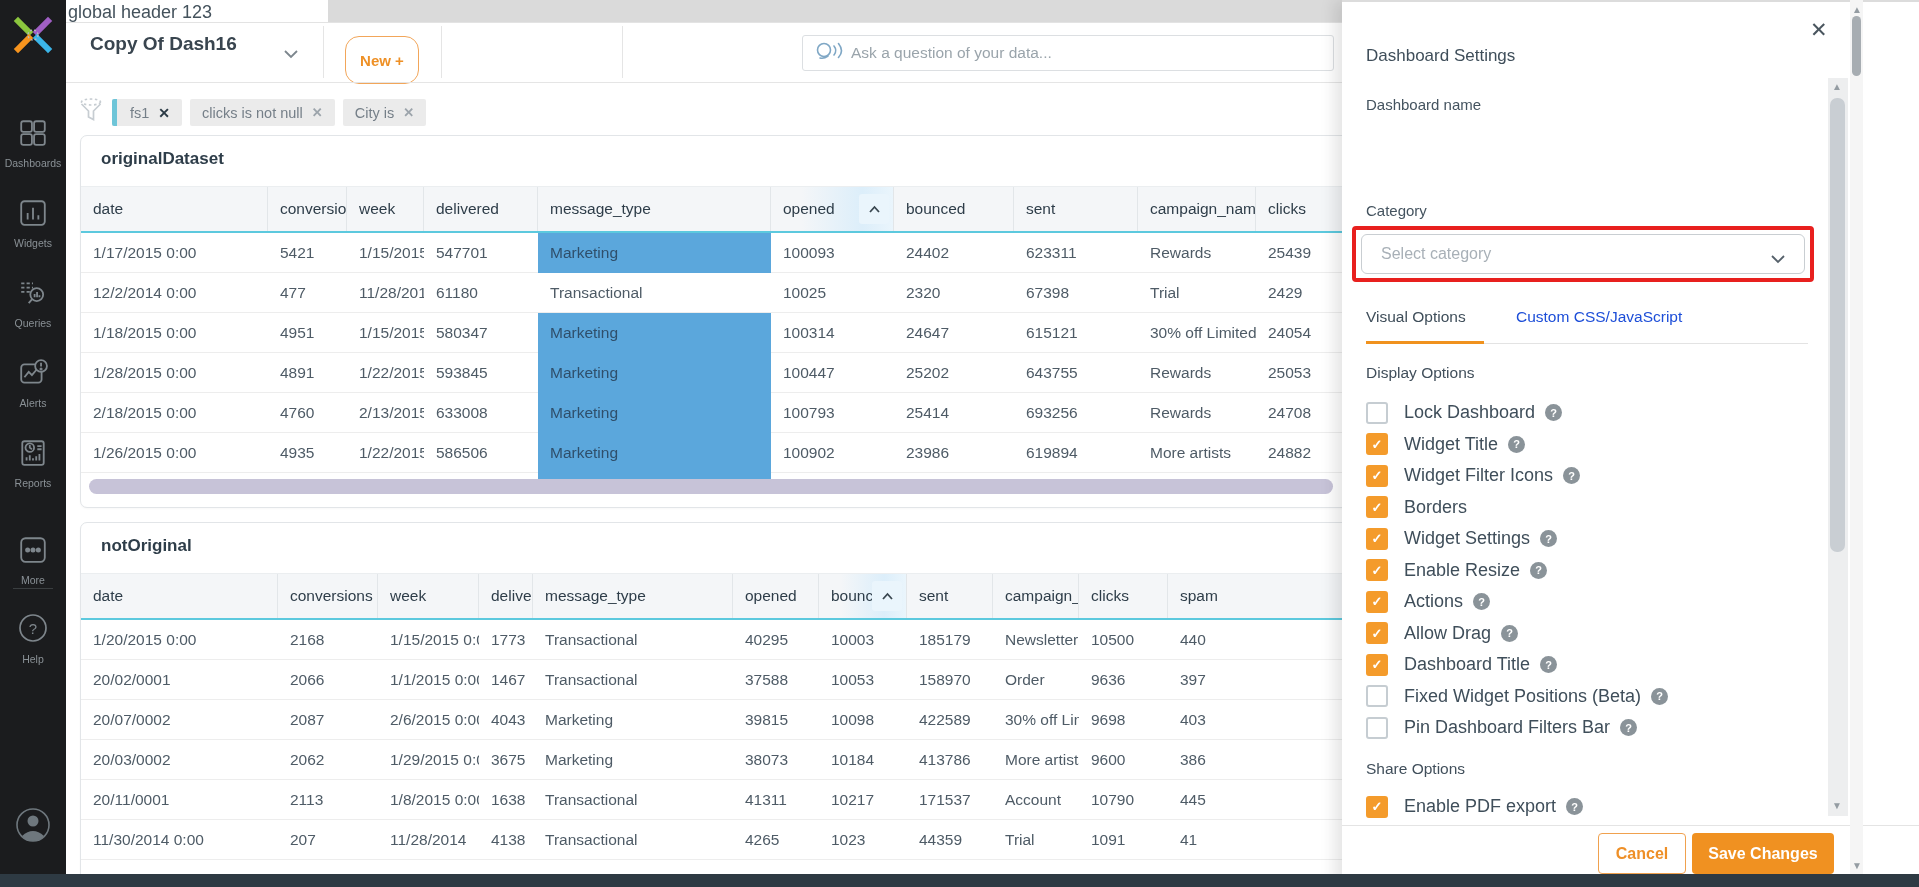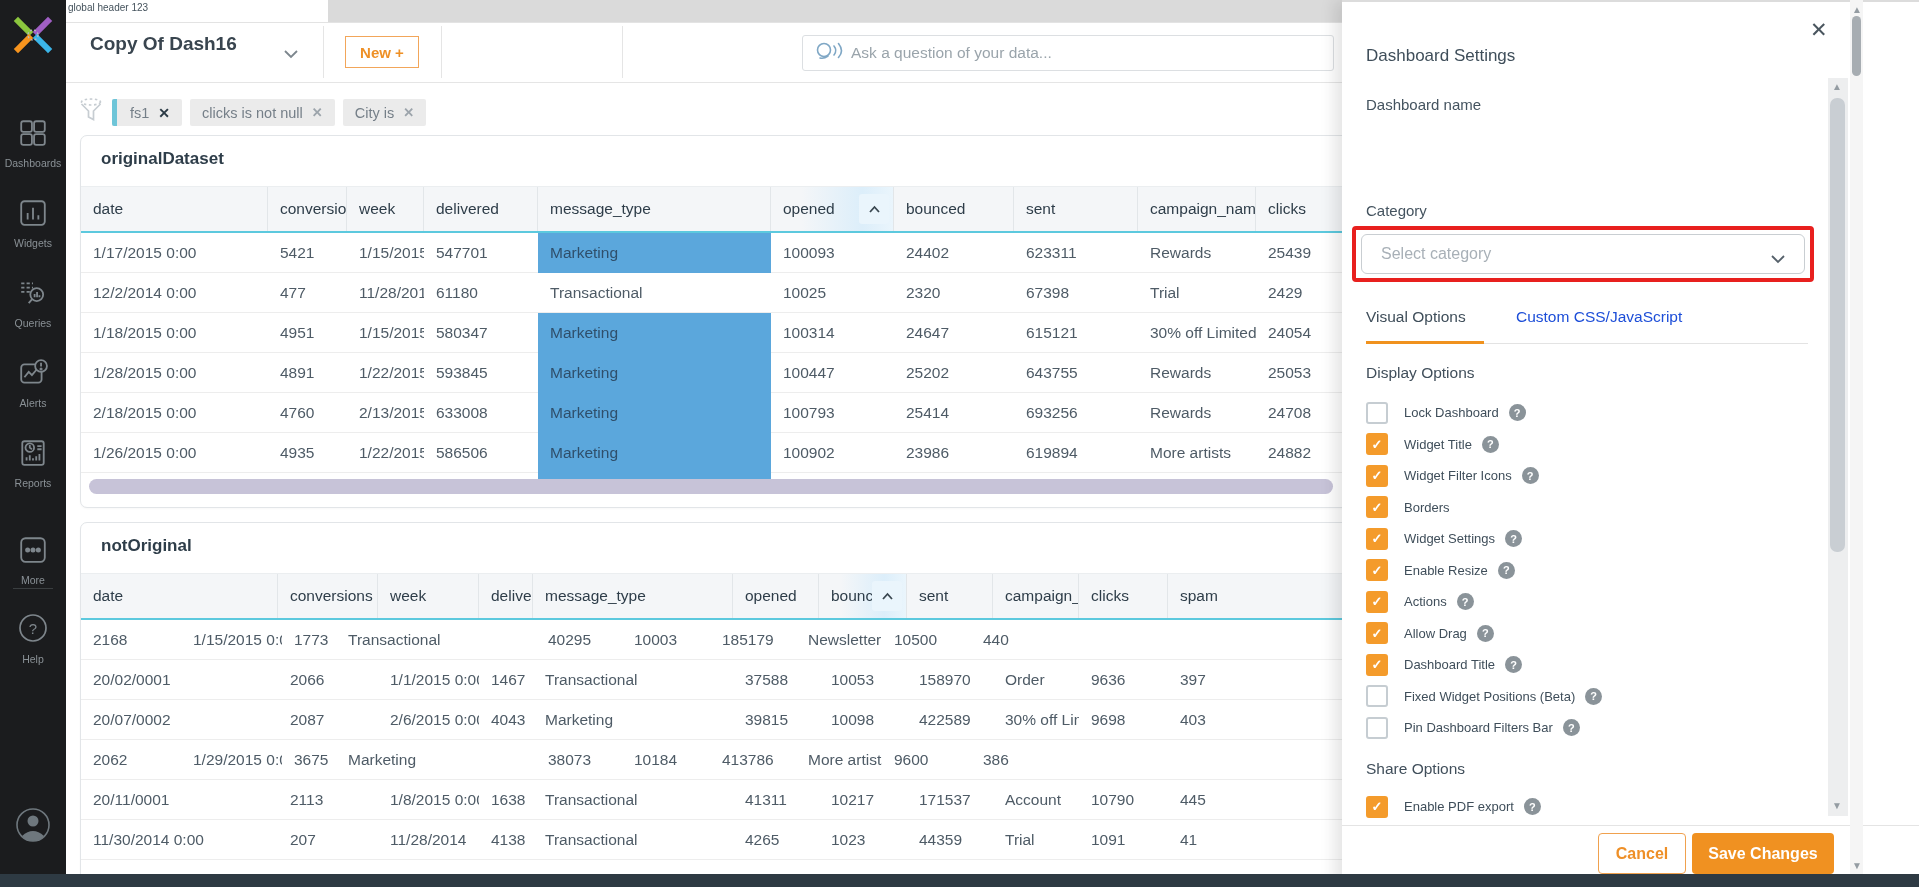--- a/index.html
+++ b/index.html
@@ -10,27 +10,27 @@
   .sidebar { position:absolute; left:0; top:0; width:66px; height:887px; background:#1B1C1E; z-index:40; }
   .logo { position:absolute; left:11px; top:12px; }
   .nav-item { position:absolute; left:0; width:66px; display:flex; flex-direction:column; align-items:center; gap:5px; cursor:pointer; }
   .nav-label { font-size:10.5px; color:#8A9196; }
   .side-divider { position:absolute; left:13px; top:588px; width:40px; height:1px; background:#3A3E40; }
   .avatar-wrap { position:absolute; left:14px; top:806px; }
 
   
   .main { position:absolute; left:66px; top:0; width:1276px; height:887px; }
   .gray-strip { position:absolute; left:262px; top:0; width:1014px; height:22px; background:#DADADA; }
-  .global-header { position:absolute; left:2px; top:2px; font-size:10px; color:#44525C; }
+  .global-header { position:absolute; left:2px; top:2px; font-size:18px; color:#44525C; }
   .hdr-row-line { position:absolute; left:0; top:22px; width:1276px; height:1px; background:#E3E3E3; }
   .dash-bar-line { position:absolute; left:0; top:82px; width:1276px; height:1px; background:#E5E5E5; }
   .vsep { position:absolute; top:26px; width:1px; height:52px; background:#E5E5E5; }
   .dash-title { position:absolute; left:24px; top:33px; font-size:19px; font-weight:bold; color:#39454F; cursor:pointer; }
   .dash-chevron { position:absolute; left:217px; top:45px; }
-  .new-btn { position:absolute; left:279px; top:36px; width:74px; height:32px; border:1px solid #F2A65A; border-radius:0; background:#fff; color:#EE9026; font-weight:bold; font-size:15px; display:flex; align-items:center; justify-content:center; cursor:pointer; }
+  .new-btn { position:absolute; left:279px; top:36px; width:74px; height:48px; border:1px solid #F2A65A; border-radius:14px; background:#fff; color:#EE9026; font-weight:bold; font-size:15px; display:flex; align-items:center; justify-content:center; cursor:pointer; }
   .search-box { position:absolute; left:736px; top:35px; width:532px; height:36px; border:1px solid #DCDFE2; border-radius:3px; background:#fff; display:flex; align-items:center; padding-left:12px; gap:8px; }
   .search-ph { font-size:15.5px; color:#9AA4AB; }
 
   
   .funnel { position:absolute; left:12px; top:95px; }
   .chips { position:absolute; left:46px; top:99px; display:flex; gap:8px; }
   .chip { height:27px; background:#EBEBEB; border-radius:2px; color:#757F88; font-size:14.5px; display:flex; align-items:center; gap:9px; padding:0 12px; position:relative; overflow:hidden; cursor:pointer; }
   .chip.active { padding-left:18px; }
   .chip-bar { position:absolute; left:0; top:0; bottom:0; width:5px; background:#6EC5D8; }
   .chip-x { color:#9CA4AB; font-size:13px; font-weight:bold; cursor:pointer; }
@@ -66,21 +66,21 @@
   .tab.active { color:#3F4E5A; }
   .tab.inactive { color:#1d4ed8; }
   .tab-line { position:absolute; left:24px; top:341px; width:442px; height:1px; background:#E3E3E3; }
   .tab-line-active { position:absolute; left:24px; top:339px; width:118px; height:3px; background:#F0921E; }
   .section-h { position:absolute; left:24px; font-size:15.5px; color:#414F5B; }
   .cb-list { position:absolute; left:24px; top:395px; }
   .cb-row { height:31.5px; display:flex; align-items:center; }
   .cb { width:22px; height:22px; border:2px solid #C6CDD2; border-radius:3px; background:#fff; display:flex; align-items:center; justify-content:center; flex:none; cursor:pointer; }
   .cb.checked { background:#F49B2B; border-color:#F49B2B; }
   .tick { color:#fff; font-size:13px; font-weight:bold; }
-  .cb-label { margin-left:16px; font-size:13px; color:#3F4E5A; }
+  .cb-label { margin-left:16px; font-size:18px; color:#3F4E5A; }
   .help-dot { margin-left:10px; width:17px; height:17px; border-radius:50%; background:#8A9399; color:#fff; font-size:11px; font-weight:bold; display:inline-flex; align-items:center; justify-content:center; flex:none; cursor:pointer; }
   .share-list { position:absolute; left:24px; top:789px; }
   .panel-footer { position:absolute; left:0; top:823px; width:577px; height:51px; background:#fff; border-top:1px solid #E4E4E4; }
   .btn { position:absolute; top:7px; height:41px; border-radius:4px; font-size:16px; font-weight:bold; display:flex; align-items:center; justify-content:center; cursor:pointer; font-family:"Liberation Sans",sans-serif; }
   .btn-outline { left:256px; width:88px; background:#fff; border:1px solid #F0A14E; color:#EE8F27; }
   .btn-fill { left:350px; width:142px; background:#F09121; border:none; color:#fff; }
 
   
   .in-scroll-track { position:absolute; left:1828px; top:78px; width:20px; height:738px; background:#EDEEEF; z-index:60; }
   .in-scroll-thumb { position:absolute; left:1830px; top:98px; width:15px; height:454px; background:#C9CED3; border-radius:7px; z-index:61; cursor:pointer; }
@@ -367,20 +367,21 @@
                   <polyline points="2,7 6.5,2 11,7" fill="none" stroke="#3A4750" stroke-width="1.8"></polyline>
                 </svg>
               </span></div>
             <div class="t-hcell" style="width: 86px;"><span>sent</span></div>
             <div class="t-hcell" style="width: 86px;"><span>campaign_name</span></div>
             <div class="t-hcell" style="width: 89px;"><span>clicks</span></div>
             <div class="t-hcell" style="width: 175px;"><span>spam</span></div>
           </div>
           <div class="cyan-line"></div>
           <div class="t-row">
+            <div class="t-cell" style="width: 197px;">1/20/2015 0:00</div>
             <div class="t-cell" style="width: 100px;">2168</div>
             <div class="t-cell" style="width: 101px;">1/15/2015 0:00</div>
             <div class="t-cell" style="width: 54px;">1773</div>
             <div class="t-cell" style="width: 200px;">Transactional</div>
             <div class="t-cell" style="width: 86px;">40295</div>
             <div class="t-cell" style="width: 88px;">10003</div>
             <div class="t-cell" style="width: 86px;">185179</div>
             <div class="t-cell" style="width: 86px;">Newsletter</div>
             <div class="t-cell" style="width: 89px;">10500</div>
             <div class="t-cell" style="width: 175px;">440</div>
@@ -405,20 +406,21 @@
             <div class="t-cell" style="width: 54px;">4043</div>
             <div class="t-cell" style="width: 200px;">Marketing</div>
             <div class="t-cell" style="width: 86px;">39815</div>
             <div class="t-cell" style="width: 88px;">10098</div>
             <div class="t-cell" style="width: 86px;">422589</div>
             <div class="t-cell" style="width: 86px;">30% off Limited</div>
             <div class="t-cell" style="width: 89px;">9698</div>
             <div class="t-cell" style="width: 175px;">403</div>
           </div>
           <div class="t-row">
+            <div class="t-cell" style="width: 197px;">20/03/0002</div>
             <div class="t-cell" style="width: 100px;">2062</div>
             <div class="t-cell" style="width: 101px;">1/29/2015 0:00</div>
             <div class="t-cell" style="width: 54px;">3675</div>
             <div class="t-cell" style="width: 200px;">Marketing</div>
             <div class="t-cell" style="width: 86px;">38073</div>
             <div class="t-cell" style="width: 88px;">10184</div>
             <div class="t-cell" style="width: 86px;">413786</div>
             <div class="t-cell" style="width: 86px;">More artists</div>
             <div class="t-cell" style="width: 89px;">9600</div>
             <div class="t-cell" style="width: 175px;">386</div>

